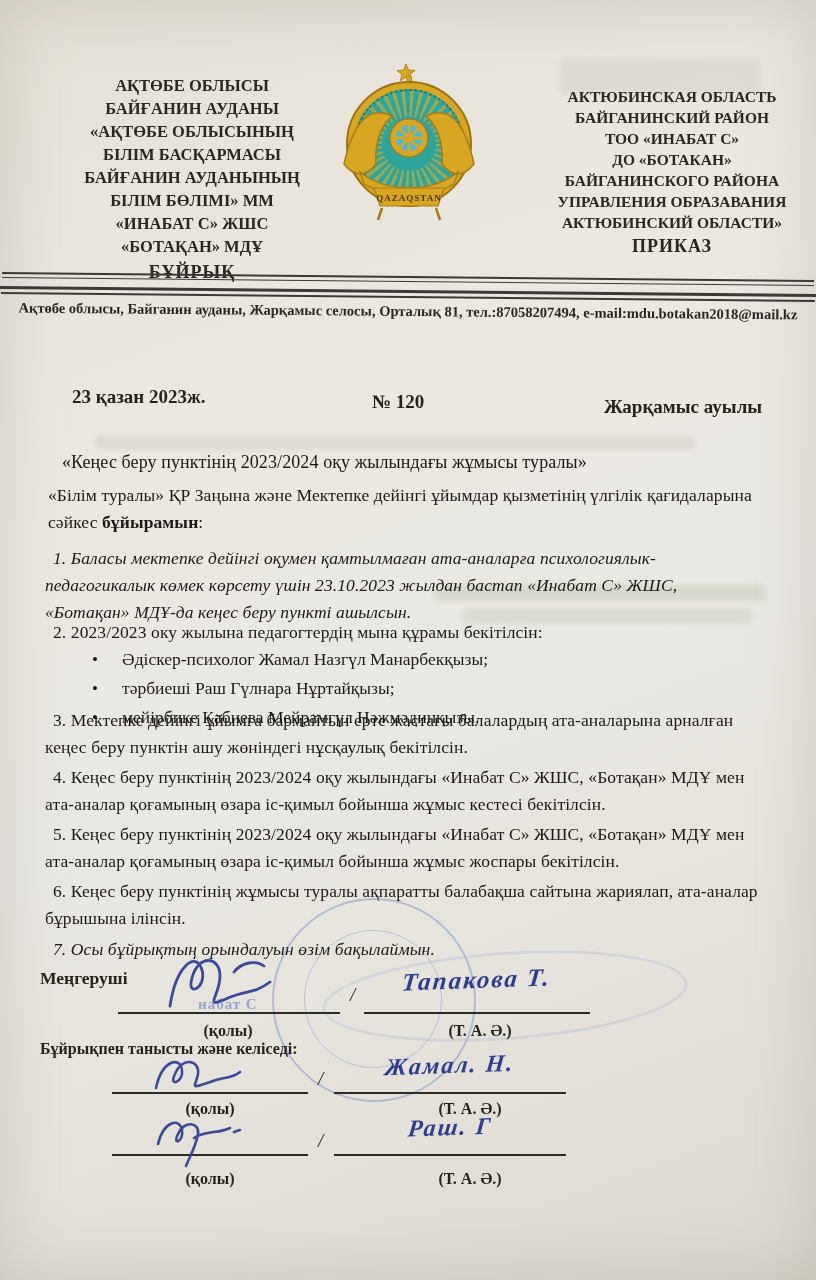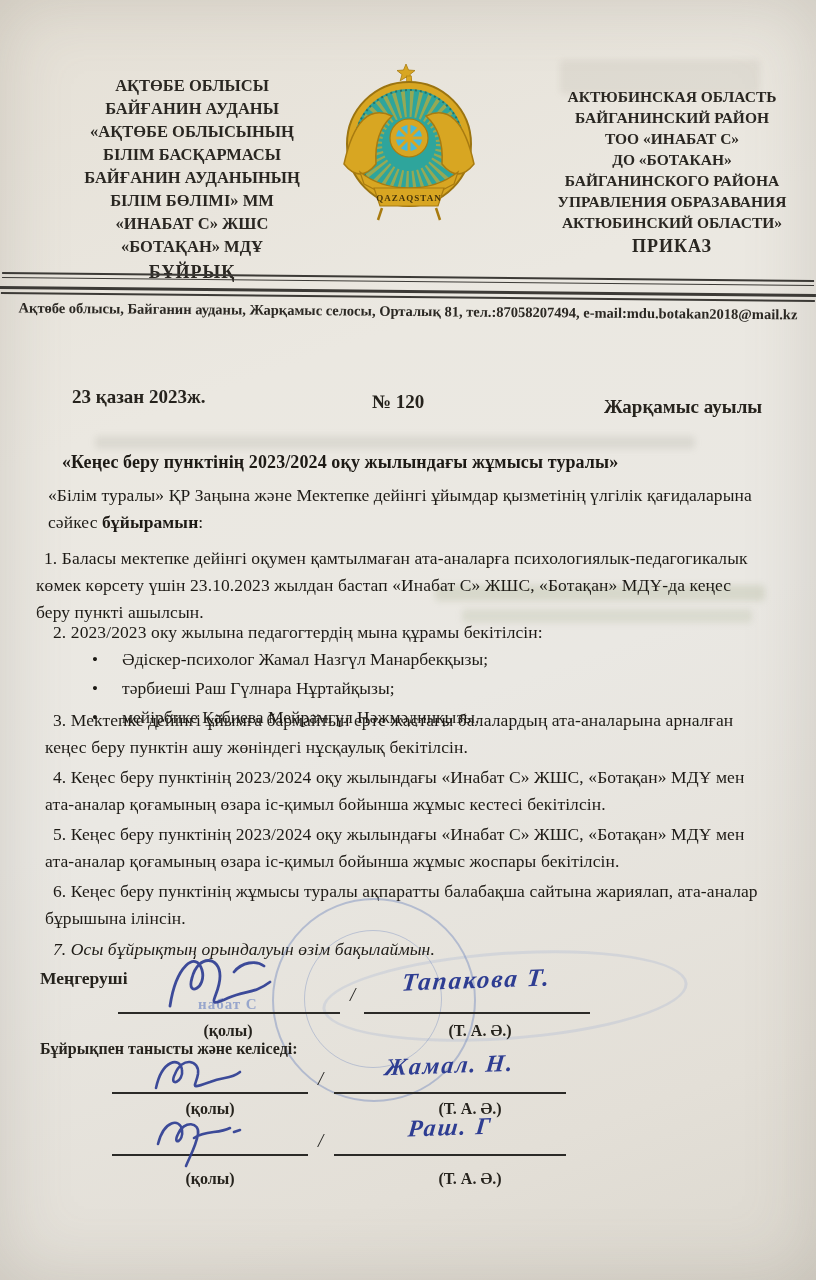--- a/index.html
+++ b/index.html
@@ -19,21 +19,21 @@
   .r1{height:1.5px;margin:0 2px 3px 2px;}
   .r2{height:1.5px;margin:0 2px 8px 2px;}
   .r3{height:3px;margin:0 0 3px 0;}
   .r4{height:1.5px;margin:0 1px;}
   .addr{left:0;top:303px;width:816px;text-align:center;font-size:14.5px;font-weight:bold;
     transform:rotate(0.5deg);color:#2b2823;}
   
   .meta{font-weight:bold;font-size:19px;color:#26231d;}
   
   .para{position:absolute;font-size:17.5px;line-height:27px;color:#1d1a15;letter-spacing:.1px;}
-  .title{font-weight:bold;font-size:18px;}
+  .title{font-weight:normal;font-size:18px;}
   .b{font-weight:bold;}
   .bullets{left:92px;top:645px;width:640px;}
   .bullet-row{display:flex;line-height:29px;font-size:17.5px;color:#1d1a15;}
   .dot{width:30px;font-size:17px;}
   
   .label{font-weight:bold;font-size:16px;color:#26231d;text-align:center;}
   .sigline{position:absolute;border-bottom:2px solid #2b2a27;}
   .nameline{position:absolute;border-bottom:2px solid #2b2a27;text-align:center;}
   .handwriting{display:inline-block;font-style:italic;font-weight:bold;color:#2e3d92;
     transform:rotate(-2deg) skewX(-8deg);letter-spacing:2px;}
@@ -113,21 +113,21 @@
   <div class="abs addr">Ақтөбе облысы, Байганин ауданы, Жарқамыс селосы, Орталық 81,  тел.:87058207494, e-mail:mdu.botakan2018@mail.kz</div>
 
   <span class="abs meta" style="left:72px;top:386px;">23 қазан 2023ж.</span>
   <span class="abs meta" style="left:372px;top:391px;">№ 120</span>
   <span class="abs meta" style="left:604px;top:396px;">Жарқамыс ауылы</span>
 
   <div class="para title" style="left:62px;top:449px;width:690px;">«Кеңес беру пунктінің 2023/2024 оқу жылындағы жұмысы туралы»</div>
 
   <div class="para" style="left:48px;top:482px;width:712px;"><span>«Білім туралы» ҚР Заңына және Мектепке дейінгі ұйымдар қызметінің үлгілік қағидаларына сәйкес </span><span class="b">бұйырамын</span><span>:</span></div>
 
-  <div class="para" style="left:36px;top:545px;width:712px;text-indent:8px;">1. Баласы мектепке дейінгі оқумен қамтылмаған ата-аналарға психологиялык-педагогикалык көмек көрсету үшін 23.10.2023 жылдан бастап «Инабат С» ЖШС, «Ботақан» МДҰ-да кеңес беру пункті ашылсын.</div>
+  <div class="para" style="left:45px;top:545px;width:712px;text-indent:8px;font-style:italic;">1. Баласы мектепке дейінгі оқумен қамтылмаған ата-аналарға психологиялык-педагогикалык көмек көрсету үшін 23.10.2023 жылдан бастап «Инабат С» ЖШС, «Ботақан» МДҰ-да кеңес беру пункті ашылсын.</div>
   <div class="para" style="left:45px;top:619px;width:712px;text-indent:8px;">2. 2023/2023 оку жылына педагогтердің мына құрамы бекітілсін:</div>
 
   <div class="abs bullets">
     <div class="bullet-row">
       <span class="dot">•</span>
       <span>Әдіскер-психолог Жамал Назгүл Манарбекқызы;</span>
     </div>
     <div class="bullet-row">
       <span class="dot">•</span>
       <span>тәрбиеші Раш Гүлнара Нұртайқызы;</span>

